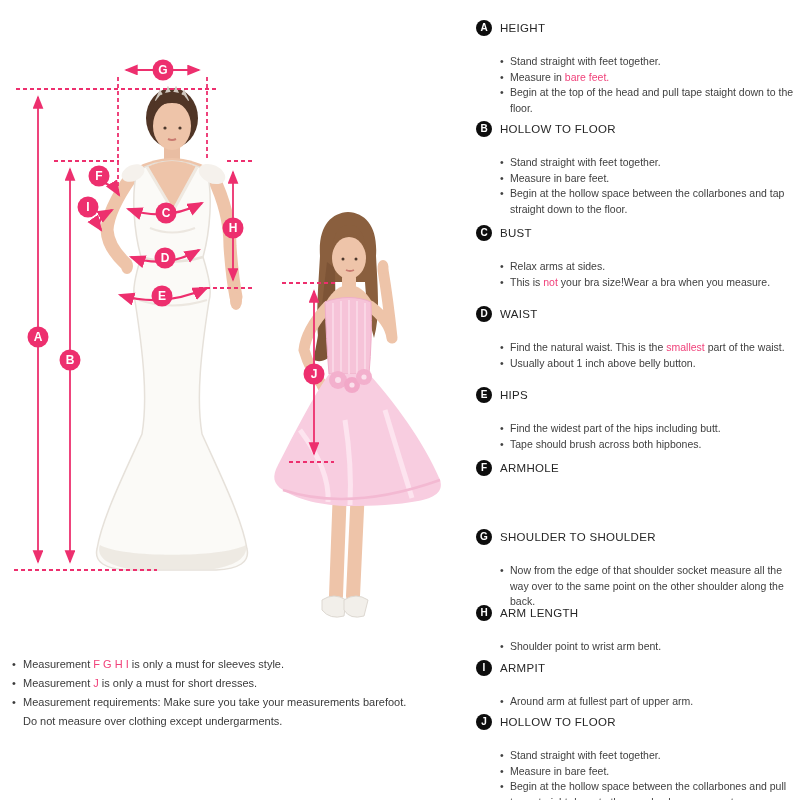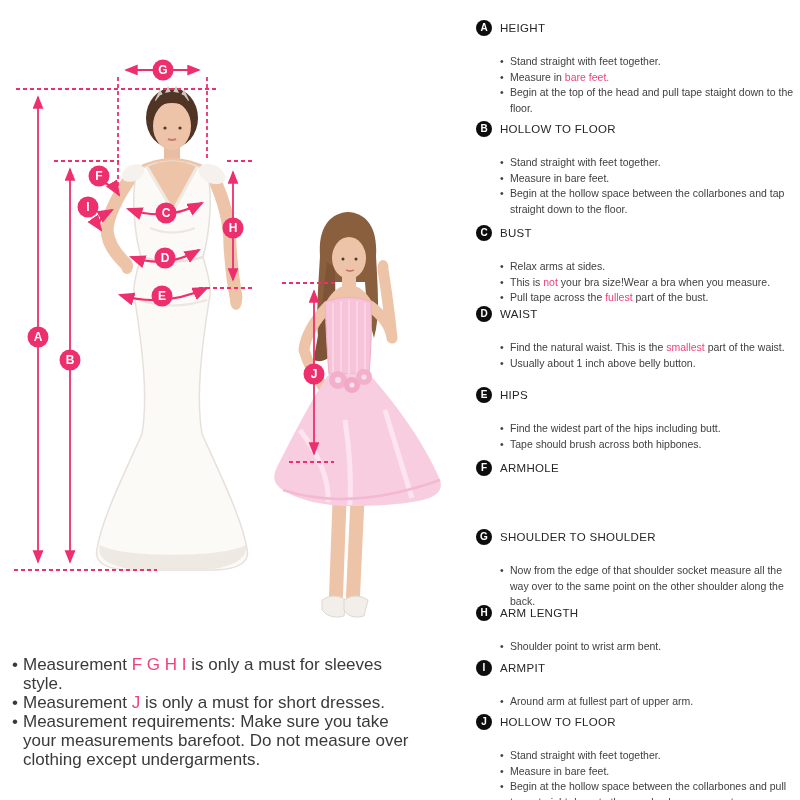--- a/index.html
+++ b/index.html
@@ -15,21 +15,21 @@
     width:16px;height:16px;border-radius:50%;background:#0d0d0d;color:#fff;
     font-size:10px;font-weight:bold;display:inline-flex;align-items:center;justify-content:center;
     flex:0 0 16px;line-height:1;
   }
   .sec-title{font-weight:normal;font-size:11.5px;color:#262626;letter-spacing:.3px;}
   .sec-bullets{margin:18px 0 0 24px;}
   .bullet{position:relative;padding-left:10px;font-size:10.5px;line-height:15.5px;color:#404040;}
   .bullet::before{content:"\2022";position:absolute;left:0;color:#404040;}
   .pink{color:#f0417a;}
   #notes{position:absolute;left:12px;top:655px;width:402px;}
-  .note{position:relative;padding-left:11px;font-size:17px;line-height:19px;color:#3a3a3a;}
+  .note{position:relative;padding-left:11px;font-size:11px;line-height:19px;color:#3a3a3a;}
   .note::before{content:"\2022";position:absolute;left:0;}
 </style>
 </head>
 <body>
 
 <svg id="diagram" viewBox="0 0 470 800" xmlns="http://www.w3.org/2000/svg">
   <defs>
     <marker id="ah" markerWidth="9" markerHeight="8" refX="6.5" refY="3" orient="auto-start-reverse">
       <path d="M0,0 L7.5,3 L0,6 Z" fill="#ed2f6e"></path>
     </marker>
@@ -210,21 +210,20 @@
       </div>
     </div>
     <div class="section" style="top: 225px;">
       <div class="sec-head">
         <span class="badge">C</span>
         <span class="sec-title">BUST</span>
       </div>
       <div class="sec-bullets">
         <div class="bullet"><span>Relax arms at sides.</span></div>
         <div class="bullet"><span>This is </span><span class="pink">not</span><span> your bra size!Wear a bra when you measure.</span></div>
-        <div class="bullet"><span>Pull tape across the </span><span class="pink">fullest</span><span> part of the bust.</span></div>
       </div>
     </div>
     <div class="section" style="top: 306px;">
       <div class="sec-head">
         <span class="badge">D</span>
         <span class="sec-title">WAIST</span>
       </div>
       <div class="sec-bullets">
         <div class="bullet"><span>Find the natural waist. This is the </span><span class="pink">smallest</span><span> part of the waist.</span></div>
         <div class="bullet"><span>Usually about 1 inch above belly button.</span></div>

